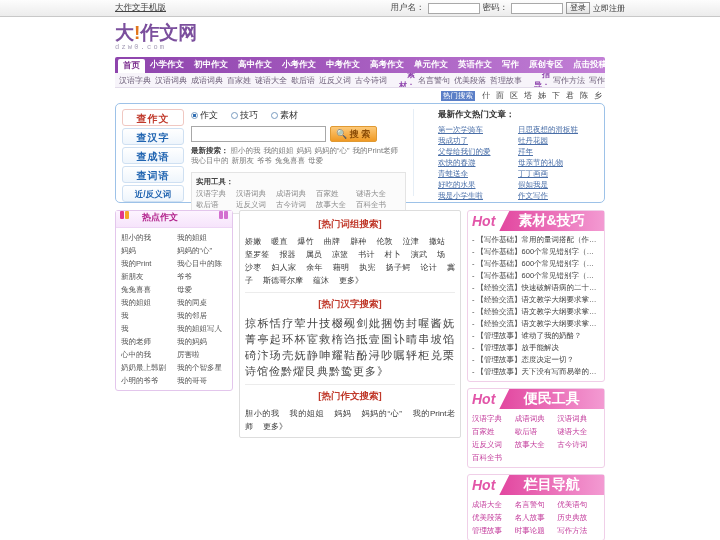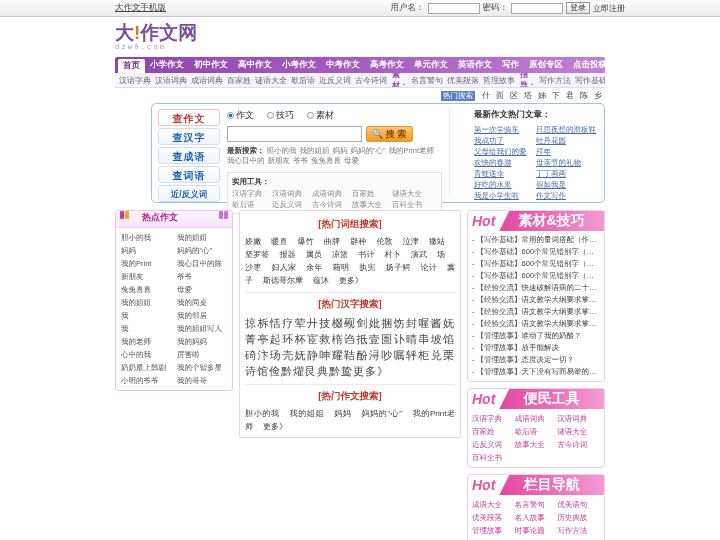--- a/index.html
+++ b/index.html
@@ -73,38 +73,38 @@
   .nav .sep { width: 6px; }
 
   
   .subnav {
     height: 15px; background: #f7f4fa;
     border-bottom: 1px solid #e3dcea;
     display: flex; align-items: center;
     font-size: 8px; padding: 0 4px;
   }
   .subnav a { color: #6b5d77; text-decoration: none; margin-right: 4px; white-space: nowrap; }
-  .subnav .grp { color: #8e44ad; font-weight: bold; margin: 0 3px 0 1px; }
+  .subnav .grp { color: #8e44ad; font-weight: bold; margin: 0 3px 0 8px; text-align: right; }
 
   
   .hotline {
     height: 15px; display: flex; align-items: center;
     justify-content: flex-end; font-size: 8px;
   }
   .hotline .lbl {
     background: #5b7fc7; color: #fff;
     padding: 0 2px; margin-right: 4px; font-size: 7.5px;
   }
   .hotline a { color: #444; text-decoration: none; margin: 0 3px; }
 
   
   .searchpanel {
     border: 1px solid #9dc2e8; border-radius: 5px;
     background: #fff; padding: 5px 6px 6px 6px;
-    display: flex; gap: 7px; height: 100px; margin-left: 36px;
+    display: flex; gap: 7px; height: 100px;
   }
   .stabs { width: 62px; display: flex; flex-direction: column; gap: 2px; }
   .stab {
     height: 17px; line-height: 17px; text-align: center;
     font-size: 10px; font-weight: bold; color: #1f63b0;
     border: 1px solid #cfe0f2; border-radius: 3px;
     background: linear-gradient(#ffffff,#eef5fc);
     letter-spacing: 1px;
   }
   .stab.on { color: #c0392b; background: #fff; border-color: #f0c8c2; }

